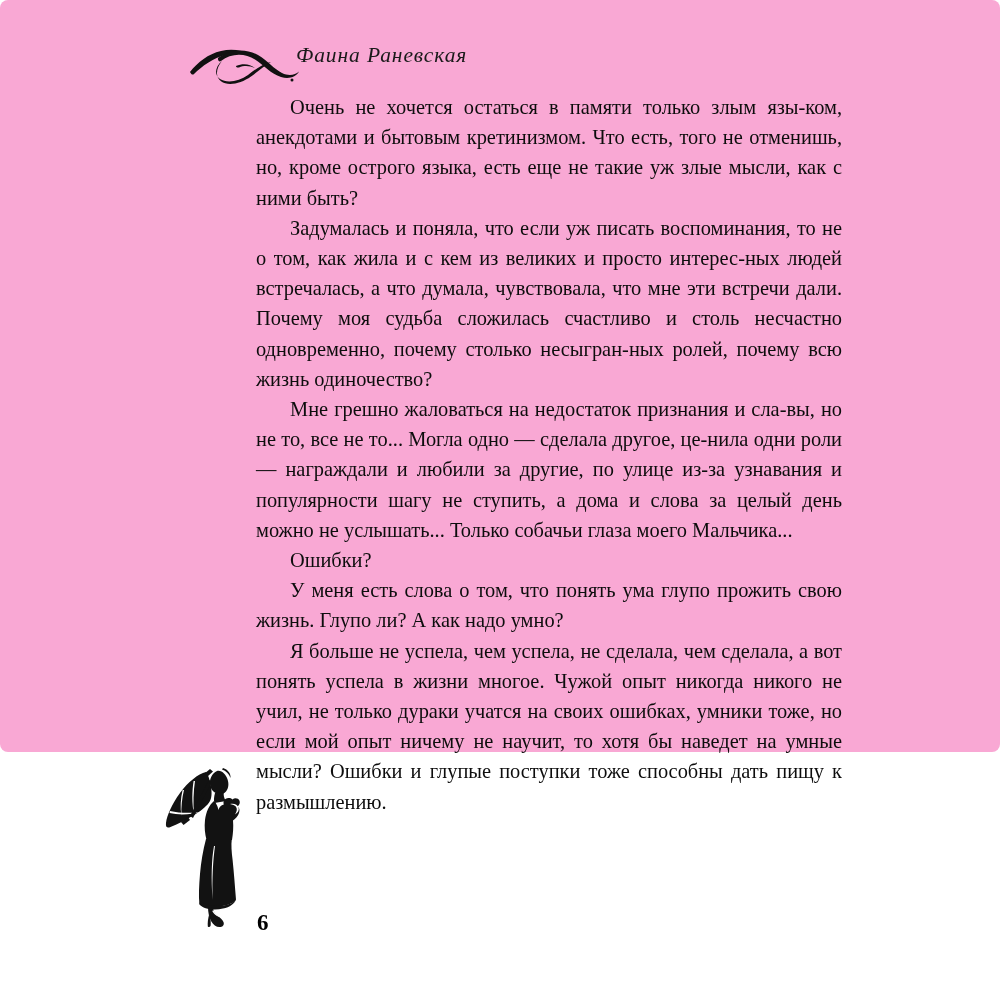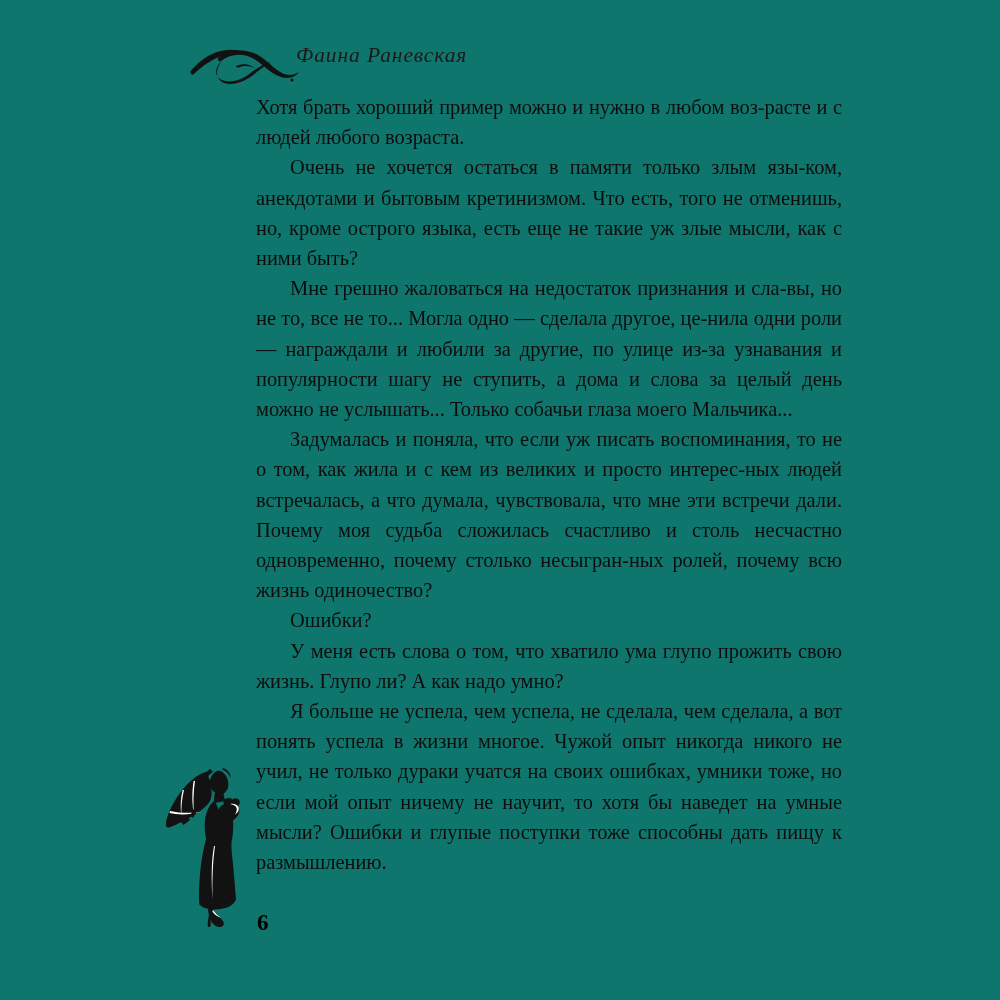--- a/index.html
+++ b/index.html
@@ -12,22 +12,23 @@
     height: 1000px;
     background: #ffffff;
     font-family: "Liberation Serif", "DejaVu Serif", serif;
     color: #000000;
     overflow: hidden;
   }
 
   .page {
     position: relative;
     width: 1000px;
-    height: 1000px;
-    background: #0f766e;
+    height: 752px;
+    background: #f9a8d4;
+    border-radius: 8px;
   }
 
   
   .running-head {
     position: absolute;
     left: 188px;
     top: 40px;
     width: 600px;
     height: 46px;
   }
@@ -124,26 +125,25 @@
 
           <circle cx="104" cy="38" r="1.5"></circle>
         </g>
       </svg>
     </div>
 
     <div class="head-title">Фаина Раневская</div>
   </div>
 
   <div class="textblock">
-    <p class="first">Хотя брать хороший пример можно и нужно в любом воз-расте и с людей любого возраста.</p>
     <p>Очень не хочется остаться в памяти только злым язы-ком, анекдотами и бытовым кретинизмом. Что есть, того не отменишь, но, кроме острого языка, есть еще не такие уж злые мысли, как с ними быть?</p>
+    <p>Задумалась и поняла, что если уж писать воспоминания, то не о том, как жила и с кем из великих и просто интерес-ных людей встречалась, а что думала, чувствовала, что мне эти встречи дали. Почему моя судьба сложилась счастливо и столь несчастно одновременно, почему столько несыгран-ных ролей, почему всю жизнь одиночество?</p>
     <p>Мне грешно жаловаться на недостаток признания и сла-вы, но не то, все не то... Могла одно — сделала другое, це-нила одни роли — награждали и любили за другие, по улице из-за узнавания и популярности шагу не ступить, а дома и слова за целый день можно не услышать... Только собачьи глаза моего Мальчика...</p>
-    <p>Задумалась и поняла, что если уж писать воспоминания, то не о том, как жила и с кем из великих и просто интерес-ных людей встречалась, а что думала, чувствовала, что мне эти встречи дали. Почему моя судьба сложилась счастливо и столь несчастно одновременно, почему столько несыгран-ных ролей, почему всю жизнь одиночество?</p>
     <p>Ошибки?</p>
-    <p>У меня есть слова о том, что хватило ума глупо прожить свою жизнь. Глупо ли? А как надо умно?</p>
+    <p>У меня есть слова о том, что понять ума глупо прожить свою жизнь. Глупо ли? А как надо умно?</p>
     <p>Я больше не успела, чем успела, не сделала, чем сделала, а вот понять успела в жизни многое. Чужой опыт никогда никого не учил, не только дураки учатся на своих ошибках, умники тоже, но если мой опыт ничему не научит, то хотя бы наведет на умные мысли? Ошибки и глупые поступки тоже способны дать пищу к размышлению.</p>
   </div>
 
   <div class="silhouette">
     <svg viewBox="0 0 110 170" width="110" height="170" xmlns="http://www.w3.org/2000/svg">
       <g fill="#121212">
 
         <path d="M46,12
                  C38,14 28,22 20,33
                  C12,44 7,55 6,63

